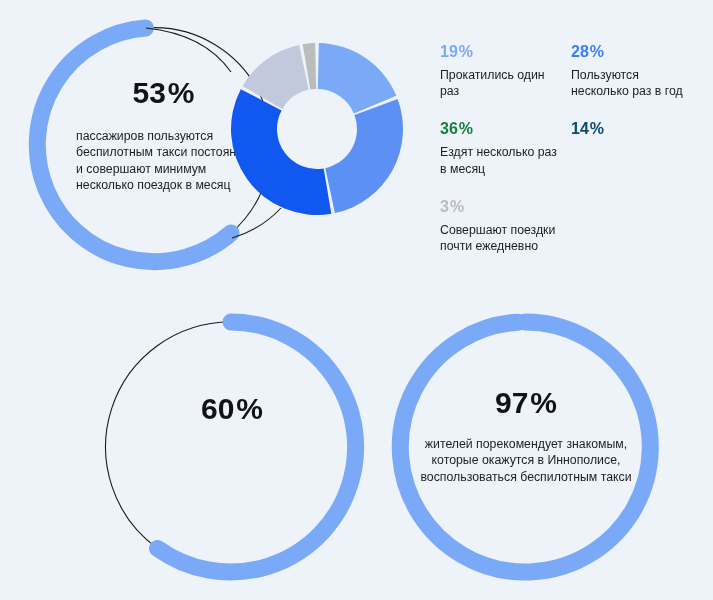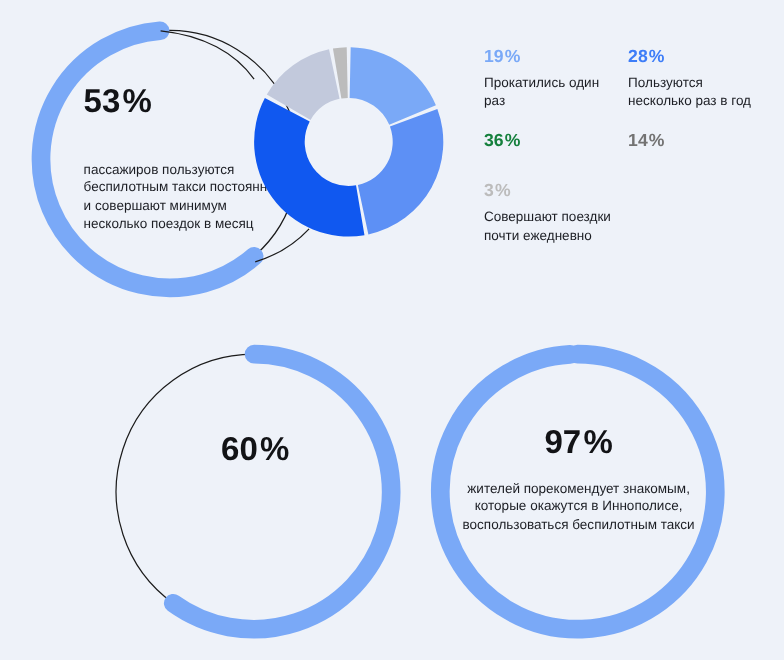--- a/index.html
+++ b/index.html
@@ -56,23 +56,22 @@
   #block-53 {
     left: 18px;
     top: 18px;
     width: 260px;
     height: 252px;
   }
   #block-53 .ring-center {
     left: 58px;
     top: 60px;
     width: 175px;
-    align-items: flex-start;
+    align-items: center;
     text-align: left;
-    gap: 18px;
   }
   #block-53 .big-pct {
     margin-bottom: 20px;
   }
 
   
   #donut {
     position: absolute;
     left: 222px;
     top: 34px;
@@ -180,23 +179,24 @@
         <div class="legend-item">
           <div class="legend-pct" style="color: rgb(122, 169, 247);"><span>19</span><span class="sym">%</span></div>
           <div class="legend-label">Прокатились один раз</div>
         </div>
         <div class="legend-item">
           <div class="legend-pct" style="color: rgb(61, 125, 248);"><span>28</span><span class="sym">%</span></div>
           <div class="legend-label">Пользуются несколько раз в год</div>
         </div>
         <div class="legend-item">
           <div class="legend-pct" style="color: #15803d;"><span>36</span><span class="sym">%</span></div>
-        </div>
-        <div class="legend-item">
-          <div class="legend-pct" style="color: #737373;"><span>14</span><span class="sym">%</span></div>
+          <div class="legend-label">Ездят несколько раз в месяц</div>
+        </div>
+        <div class="legend-item">
+          <div class="legend-pct" style="color: #0c4a6e;"><span>14</span><span class="sym">%</span></div>
         </div>
         <div class="legend-item">
           <div class="legend-pct" style="color: rgb(188, 188, 188);"><span>3</span><span class="sym">%</span></div>
           <div class="legend-label">Совершают поездки почти ежедневно</div>
         </div>
       </div>
   </div>
 
   <div class="ring-block" id="block-60">
     <svg class="ring-svg" width="270" height="270" viewBox="0 0 270 270">

